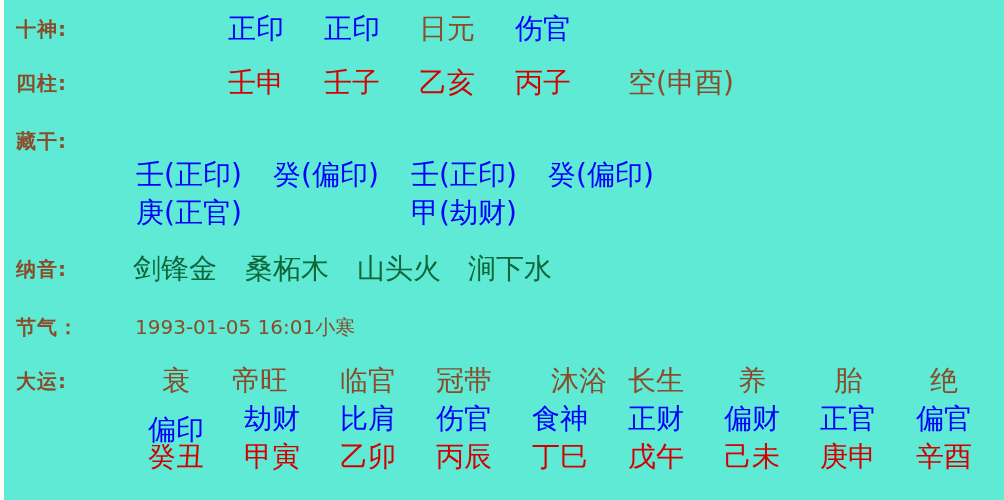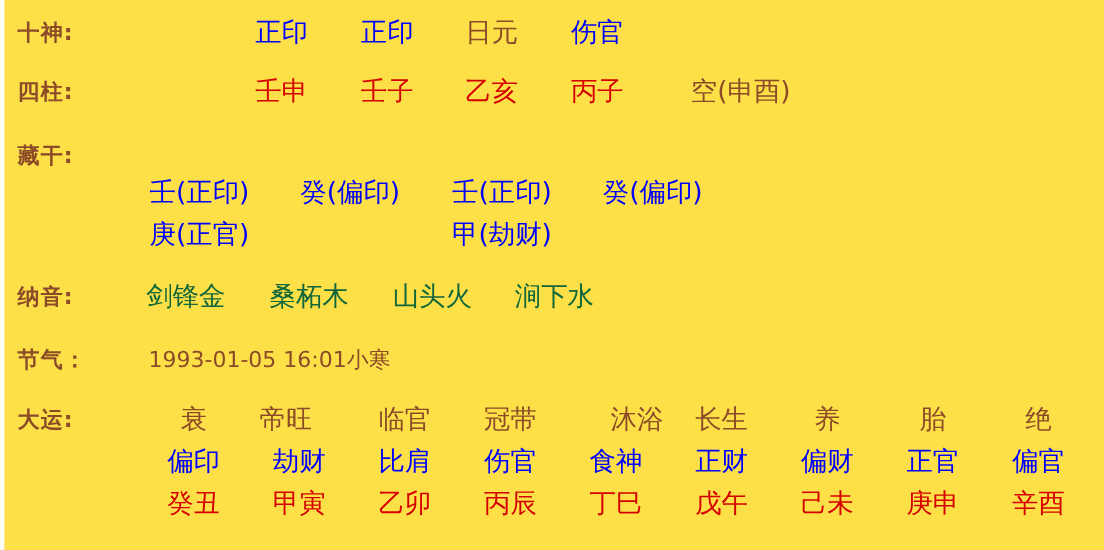--- a/index.html
+++ b/index.html
@@ -10,21 +10,21 @@
     width: 1004px;
     height: 500px;
     background: #fdf5e6;
     font-family: "DejaVu Sans", "Liberation Sans", sans-serif;
     overflow: hidden;
   }
   #bazi-panel {
     position: relative;
     width: 1004px;
     height: 500px;
-    background: #fde047;
+    background: #5eead4;
     box-sizing: border-box;
     padding: 4px;
   }
   .edge-strip {
     position: absolute;
     left: 0;
     top: 0;
     width: 4px;
     height: 500px;
     background: #fffdf7;
@@ -50,21 +50,21 @@
   }
   .row-body {
     position: relative;
     flex: 1;
     height: 100%;
   }
 
   
   .cell {
     position: absolute;
-    font-size: 24px;
+    font-size: 28px;
     line-height: 30px;
     white-space: nowrap;
   }
 
   .c-blue  { color: #0000ff; }
   .c-red   { color: #d40000; }
   .c-brown { color: #8b4b28; }
   .c-green { color: #11663a; }
 
   
@@ -172,21 +172,21 @@
         <div class="cell col-dy c-brown" style="left:210px;">临官</div>
         <div class="cell col-dy c-brown" style="left:306px;">冠带</div>
         <div class="cell col-dy c-brown" style="left:421px;">沐浴</div>
         <div class="cell col-dy c-brown" style="left:498px;">长生</div>
         <div class="cell col-dy c-brown" style="left:594px;">养</div>
         <div class="cell col-dy c-brown" style="left:690px;">胎</div>
         <div class="cell col-dy c-brown" style="left:786px;">绝</div>
       </div>
 
       <div class="dayun-line">
-        <div class="cell col-dy c-blue" style="left:18px;">偏印</div>
+        <div class="cell col-dy c-blue" style="left:18px;margin-top:11px;">偏印</div>
         <div class="cell col-dy c-blue" style="left:114px;">劫财</div>
         <div class="cell col-dy c-blue" style="left:210px;">比肩</div>
         <div class="cell col-dy c-blue" style="left:306px;">伤官</div>
         <div class="cell col-dy c-blue" style="left:402px;">食神</div>
         <div class="cell col-dy c-blue" style="left:498px;text-align:center;">正财</div>
         <div class="cell col-dy c-blue" style="left:690px;">正官</div>
         <div class="cell col-dy c-blue" style="left:594px;">偏财</div>
         <div class="cell col-dy c-blue" style="left:786px;">偏官</div>
       </div>
 

